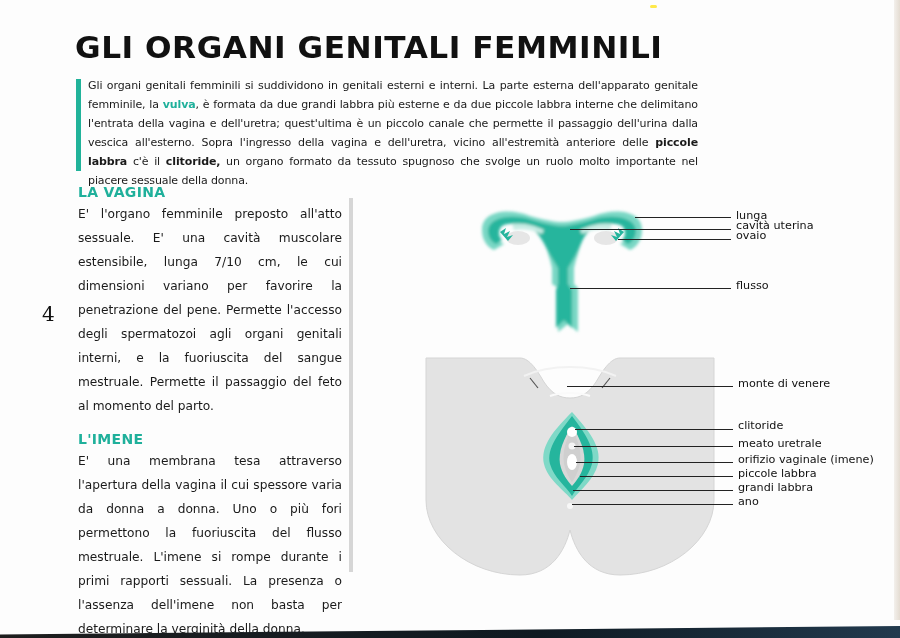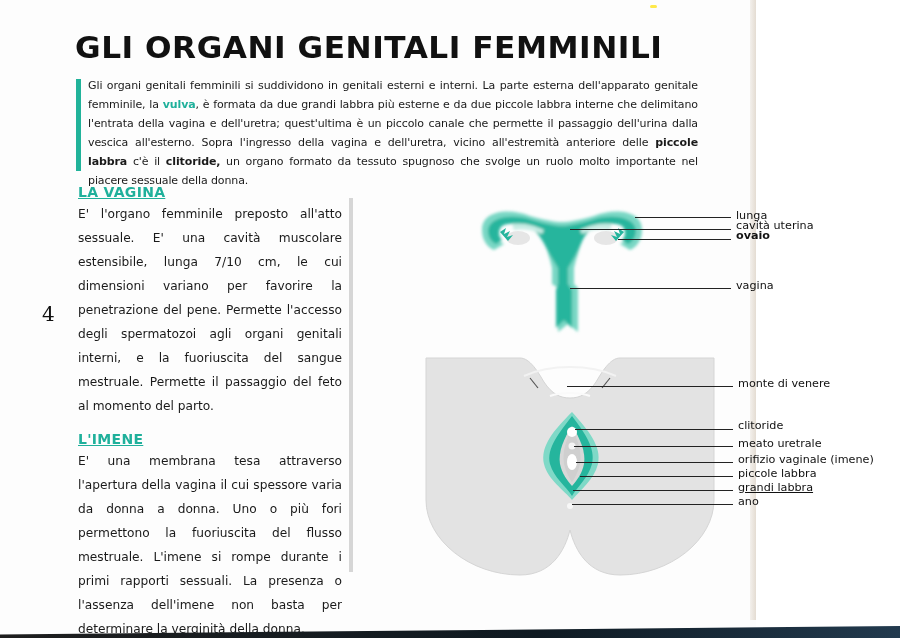--- a/index.html
+++ b/index.html
@@ -1,37 +1,37 @@
 <!DOCTYPE html>
 <html><head>
   <meta charset="utf-8">
   <style>
     * { box-sizing: border-box; margin: 0; padding: 0; }
     html, body { width: 900px; height: 638px; overflow: hidden; background: #ffffff; }
     body { position: relative; font-family: "DejaVu Sans", sans-serif; color: #1a1a1a; }
 
-    .page { position: absolute; left: 0; top: 0; width: 756px; height: 638px; background: #fdfdfd; }
+    .page { position: absolute; left: 0; top: 0; width: 900px; height: 638px; background: #fdfdfd; }
     .right-edge { position: absolute; right: 0; top: 0; width: 6px; height: 620px; background: linear-gradient(to right, #f3f0ec, #e4dcd2); }
     .bottom-edge { position: absolute; left: 0; bottom: 0; width: 900px; height: 12px;
       background: linear-gradient(to right, #1e1e1e 0%, #0f1a22 60%, #223a4e 100%);
       clip-path: polygon(0 70%, 100% 0, 100% 100%, 0 100%); }
     .yellow-speck { position: absolute; left: 650px; top: 5px; width: 7px; height: 3px; background: #ffe94a; border-radius: 2px; }
 
     .title { position: absolute; left: 75px; top: 30px; font-family: "DejaVu Sans", sans-serif; font-weight: 900; font-size: 30px; letter-spacing: 0.5px; color: #111; white-space: nowrap; transform: scaleX(1.04); transform-origin: left; }
 
     .intro { position: absolute; left: 76px; top: 76px; width: 630px; }
     .intro-bar { position: absolute; left: 0; top: 3px; width: 5px; height: 92px; background: #21b39a; }
     .intro-text { position: absolute; left: 12px; top: 0; width: 610px; font-size: 11px; line-height: 19px; text-align: justify; color: #1a1a1a; letter-spacing: -0.1px; }
     .teal { color: #1fb09b; font-weight: bold; }
     .bold { font-weight: bold; }
 
     .page-num { position: absolute; left: 42px; top: 302px; font-family: "DejaVu Serif", serif; font-size: 20px; color: #111; }
 
     .section { position: absolute; left: 78px; width: 264px; }
-    .section h2 { font-size: 14px; font-weight: bold; color: #1fb09b; letter-spacing: 0.3px; line-height: 18px; margin-bottom: 1px; text-decoration: underline; }
+    .section h2 { font-size: 14px; font-weight: bold; color: #1fb09b; letter-spacing: 0.3px; line-height: 18px; margin-bottom: 1px; }
     .section p { font-size: 12.2px; line-height: 24px; text-align: justify; color: #1a1a1a; }
     .sec-vagina { top: 183px; }
     .sec-imene { top: 430px; }
     .col-rule { position: absolute; left: 349px; top: 198px; width: 4px; height: 374px; background: #d6d6d6; }
 
     
     .diagram { position: absolute; }
     .label { position: absolute; font-size: 11.2px; color: #111; white-space: nowrap; line-height: 12px; }
     .leader { position: absolute; height: 1.2px; background: #222; }
   </style>
@@ -85,22 +85,22 @@
 
       <path d="M30,32 l6,-4 l-2,6 l6,-3 l-3,6 l6,-2 l-5,6 Z" fill="#25b59d"></path>
       <path d="M154,32 l-6,-4 l2,6 l-6,-3 l3,6 l-6,-2 l5,6 Z" fill="#25b59d"></path>
     </svg>
     <div class="leader" style="left:165px; top:17px; width:96px;"></div>
     <div class="leader" style="left:100px; top:29px; width:161px;"></div>
     <div class="leader" style="left:148px; top:39px; width:113px;"></div>
     <div class="leader" style="left:100px; top:88px; width:161px;"></div>
     <div class="label" style="left:266px; top:10px;">lunga</div>
     <div class="label" style="left:266px; top:20px;">cavità uterina</div>
-    <div class="label" style="left:266px; top:30px;font-weight:bold;">ovaio</div>
-    <div class="label" style="left:266px; top:80px;">vagina</div>
+    <div class="label" style="left:266px; top:30px;">ovaio</div>
+    <div class="label" style="left:266px; top:80px;">flusso</div>
   </div>
 
   <div class="diagram" style="left:420px; top:350px; width:460px; height:240px;">
     <svg width="300" height="240" viewBox="0 0 300 240" style="position:absolute;left:0;top:0;">
 
       <path d="M6,8 L100,8 C110,8 118,22 124,32 C132,44 140,48 150,48 C160,48 168,44 176,32 C182,22 190,8 200,8 L294,8 L294,150 C294,190 250,225 200,225 C168,225 155,200 150,180 C145,200 132,225 100,225 C50,225 6,190 6,150 Z" fill="#e3e3e3" stroke="#d5d5d5" stroke-width="1"></path>
 
       <path d="M104,26 C130,14 170,14 196,26" fill="none" stroke="#f2f2f2" stroke-width="2"></path>
       <path d="M110,28 L118,38" stroke="#555" stroke-width="1.2"></path>
       <path d="M190,28 L182,38" stroke="#555" stroke-width="1.2"></path>
@@ -122,18 +122,18 @@
     <div class="leader" style="left:154px; top:96px; width:159px;"></div>
     <div class="leader" style="left:156px; top:112px; width:157px;"></div>
     <div class="leader" style="left:160px; top:126px; width:153px;"></div>
     <div class="leader" style="left:153px; top:140px; width:160px;"></div>
     <div class="leader" style="left:152px; top:154px; width:161px;"></div>
     <div class="label" style="left:318px; top:28px;">monte di venere</div>
     <div class="label" style="left:318px; top:70px;">clitoride</div>
     <div class="label" style="left:318px; top:88px;">meato uretrale</div>
     <div class="label" style="left:318px; top:104px;">orifizio vaginale (imene)</div>
     <div class="label" style="left:318px; top:118px;">piccole labbra</div>
-    <div class="label" style="left:318px; top:132px;text-decoration:underline;">grandi labbra</div>
+    <div class="label" style="left:318px; top:132px;">grandi labbra</div>
     <div class="label" style="left:318px; top:146px;">ano</div>
   </div>
 
   <div class="bottom-edge"></div>
 </div>
 
 </body></html>

